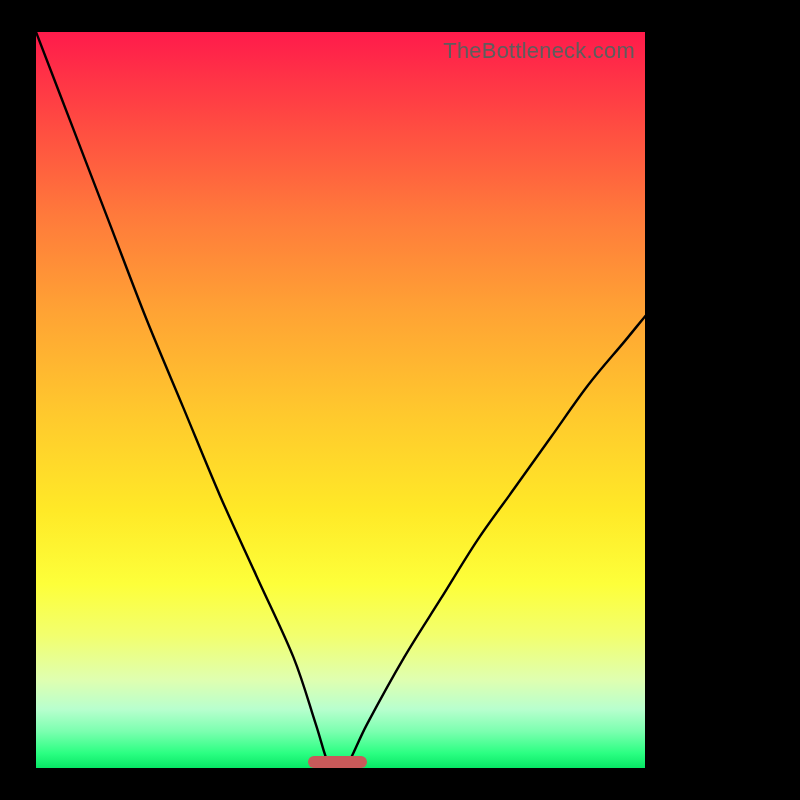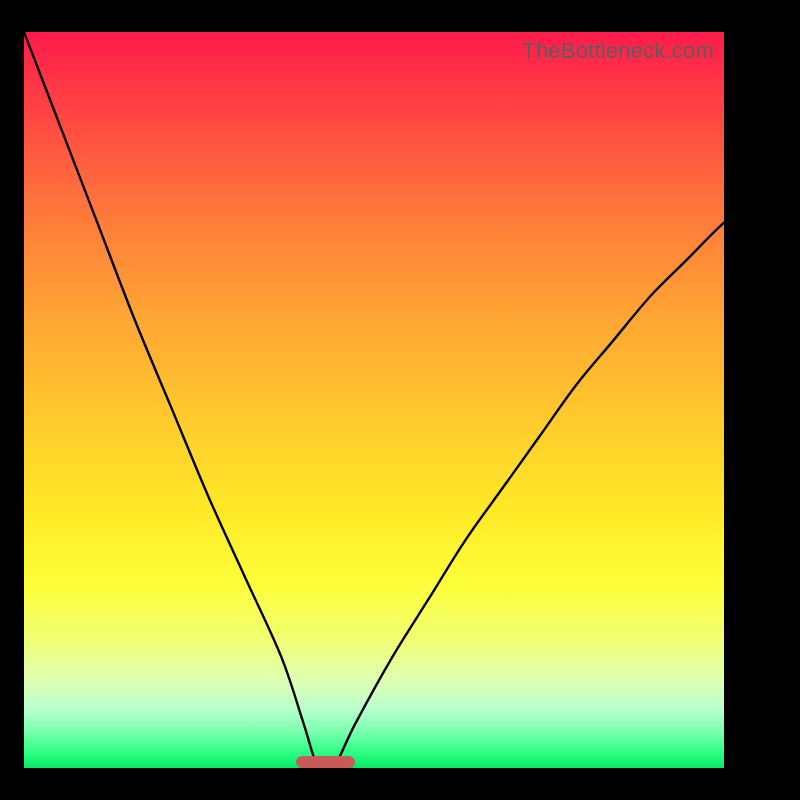--- a/index.html
+++ b/index.html
@@ -5,23 +5,23 @@
   * { margin: 0; padding: 0; box-sizing: border-box; }
   html, body { width: 800px; height: 800px; overflow: hidden; background: #000; }
   .frame {
     position: relative;
     width: 800px;
     height: 800px;
     background: #000;
   }
   .plot-area {
     position: absolute;
-    left: 24px;
+    left: 36px;
     top: 32px;
-    width: 700px;
+    width: 609px;
     height: 736px;
     background: linear-gradient(to bottom,
       #ff1b4b 0%,
       #ff4942 12%,
       #ff7a3b 25%,
       #ffa334 38%,
       #ffc92d 52%,
       #ffe927 65%,
       #fdff3a 75%,
       #f2ff6e 82%,

